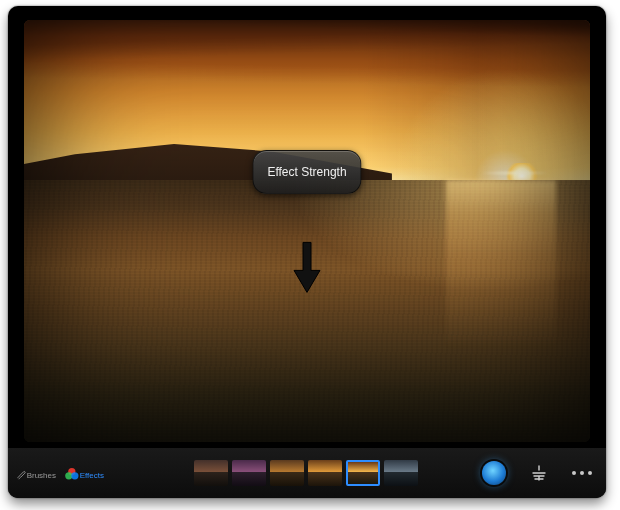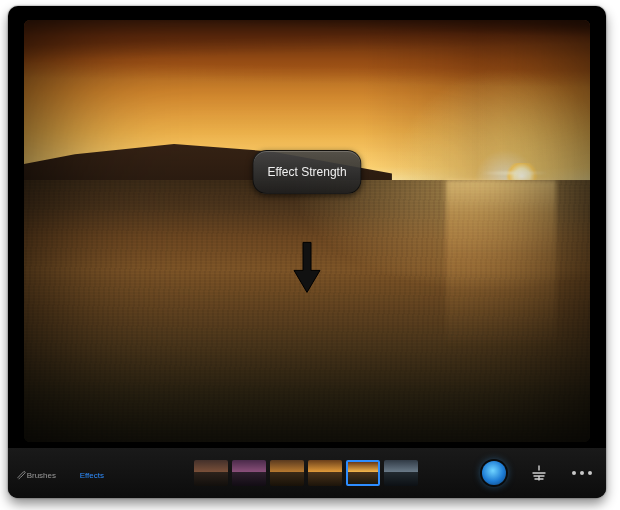--- a/index.html
+++ b/index.html
@@ -191,21 +191,21 @@
     width: 40px;
     height: 44px;
     padding-bottom: 2px;
     cursor: pointer;
   }
   .tool-btn .lbl {
     font-size: 8px;
     color: #9a9a9a;
     margin-top: 2px;
   }
-  .tool-btn.active .lbl { color: #2e8dff; padding-left: 36px; }
+  .tool-btn.active .lbl { color: #2e8dff; }
   .tool-btn svg { display: block; }
 
   .thumb-strip {
     display: flex;
     align-items: center;
     gap: 4px;
     margin-left: 90px;
   }
   .thumb {
     width: 34px;

